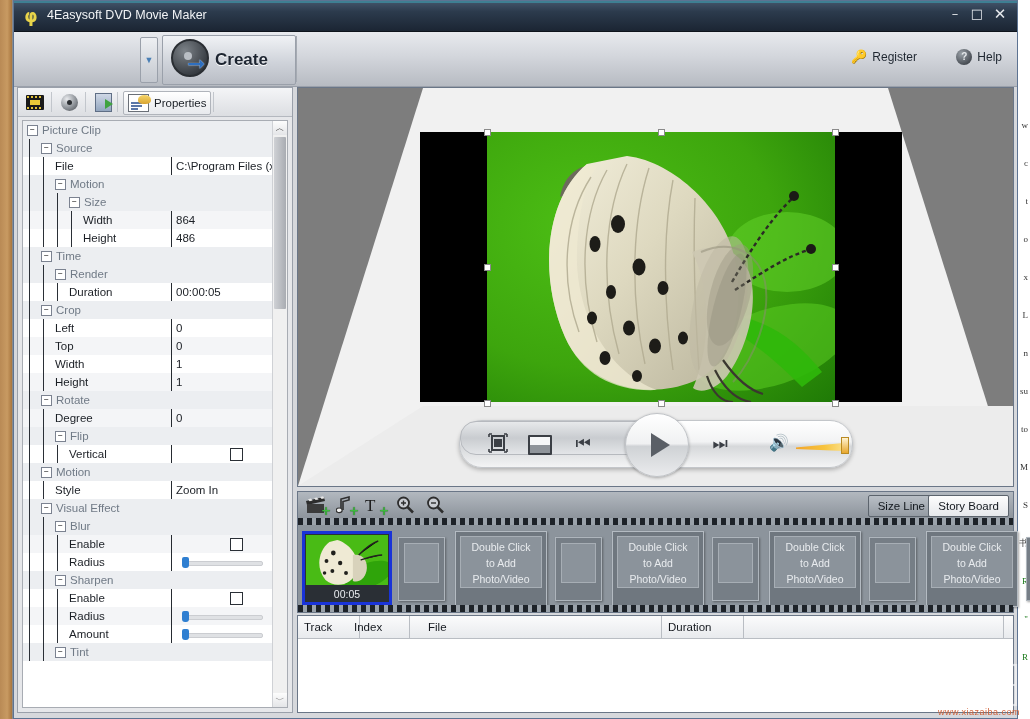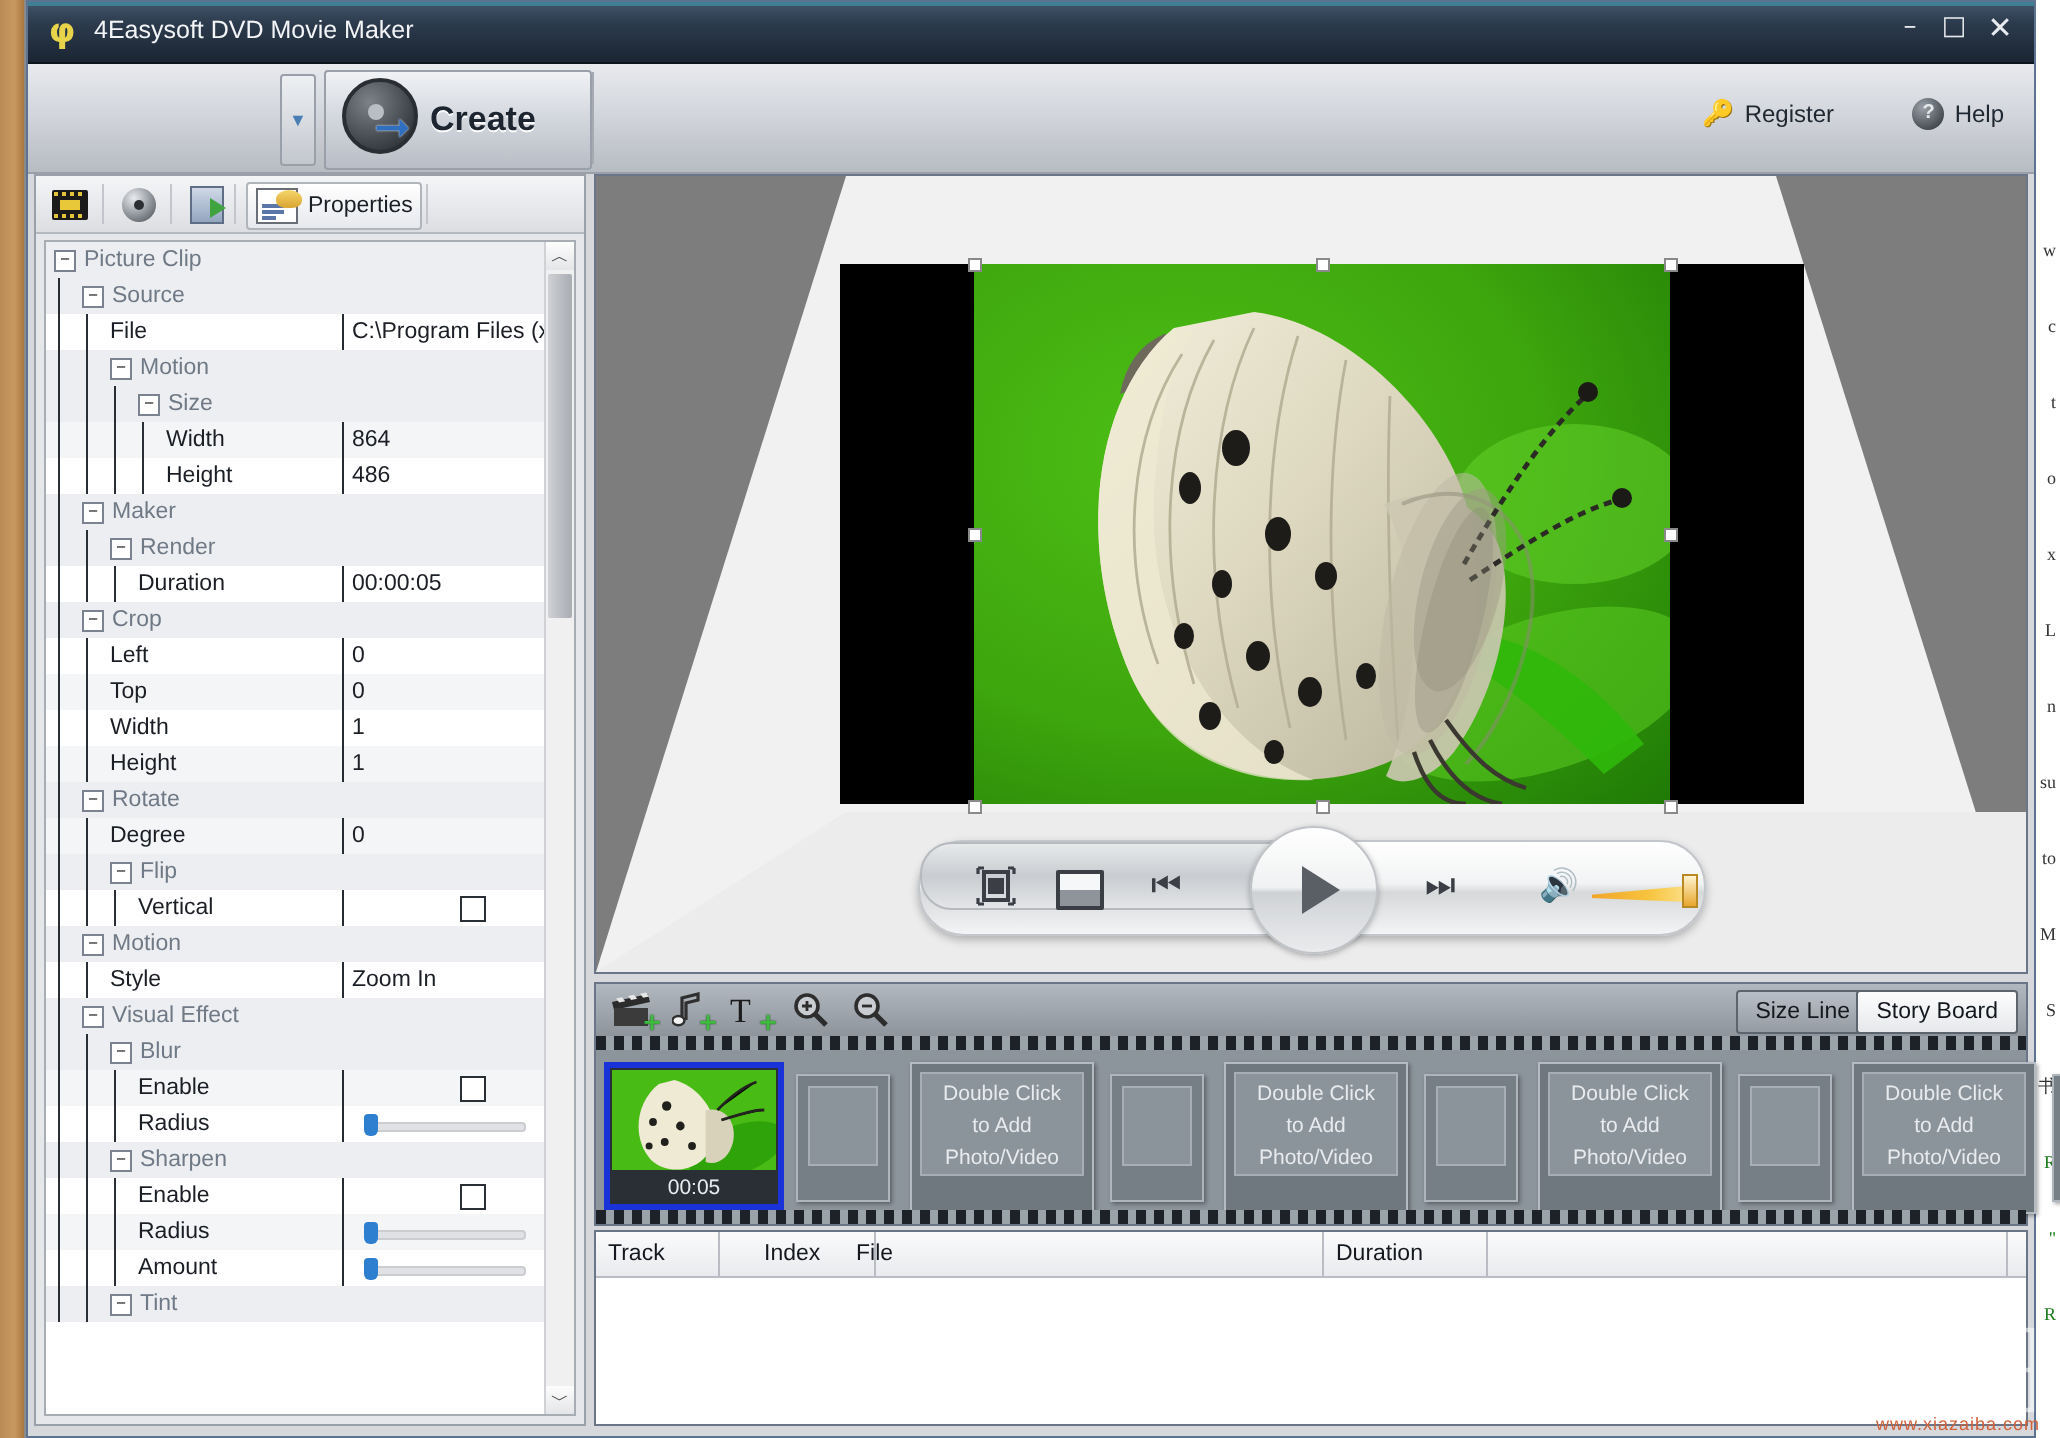--- a/index.html
+++ b/index.html
@@ -371,21 +371,21 @@
                 <span style="display: inline-block; width: 60px;"></span>
                 <span>Height</span>
               </div>
               <div class="val">486</div>
             </div>
             <div class="row cat">
               <div class="name">
                 <div class="guide" style="left: 6px;"></div>
                 <span style="display: inline-block; width: 18px;"></span>
                 <span class="expander">−</span>
-                <span>Maker</span>
+                <span>Time</span>
               </div>
               <div class="val"></div>
             </div>
             <div class="row cat">
               <div class="name">
                 <div class="guide" style="left: 6px;"></div>
                 <div class="guide" style="left: 20px;"></div>
                 <span style="display: inline-block; width: 32px;"></span>
                 <span class="expander">−</span>
                 <span>Render</span>
@@ -814,21 +814,21 @@
               <div class="inner">Double Click<br>to Add<br>Photo/Video</div>
             </div>
             <div class="thumb-slot slot-small" style="left: 728px; top: 12px;"></div>
           </div>
         <div class="perf" style="bottom:0;"></div>
       </div>
 
       <div id="tracktable">
         <div id="track-head">
             <div class="th" style="left: 0px; width: 62px;">Track</div>
-            <div class="th" style="left: 78px; width: 62px;">Index</div>
+            <div class="th" style="left: 50px; width: 62px;">Index</div>
             <div class="th" style="left: 124px; width: 240px;">File</div>
             <div class="th" style="left: 364px; width: 82px;">Duration</div>
             <div class="th" style="left: 446px; width: 260px;"></div>
           </div>
       </div>
     </div>
   </div>
 </div>
 
 <svg id="watermark" viewBox="0 0 140 56">

